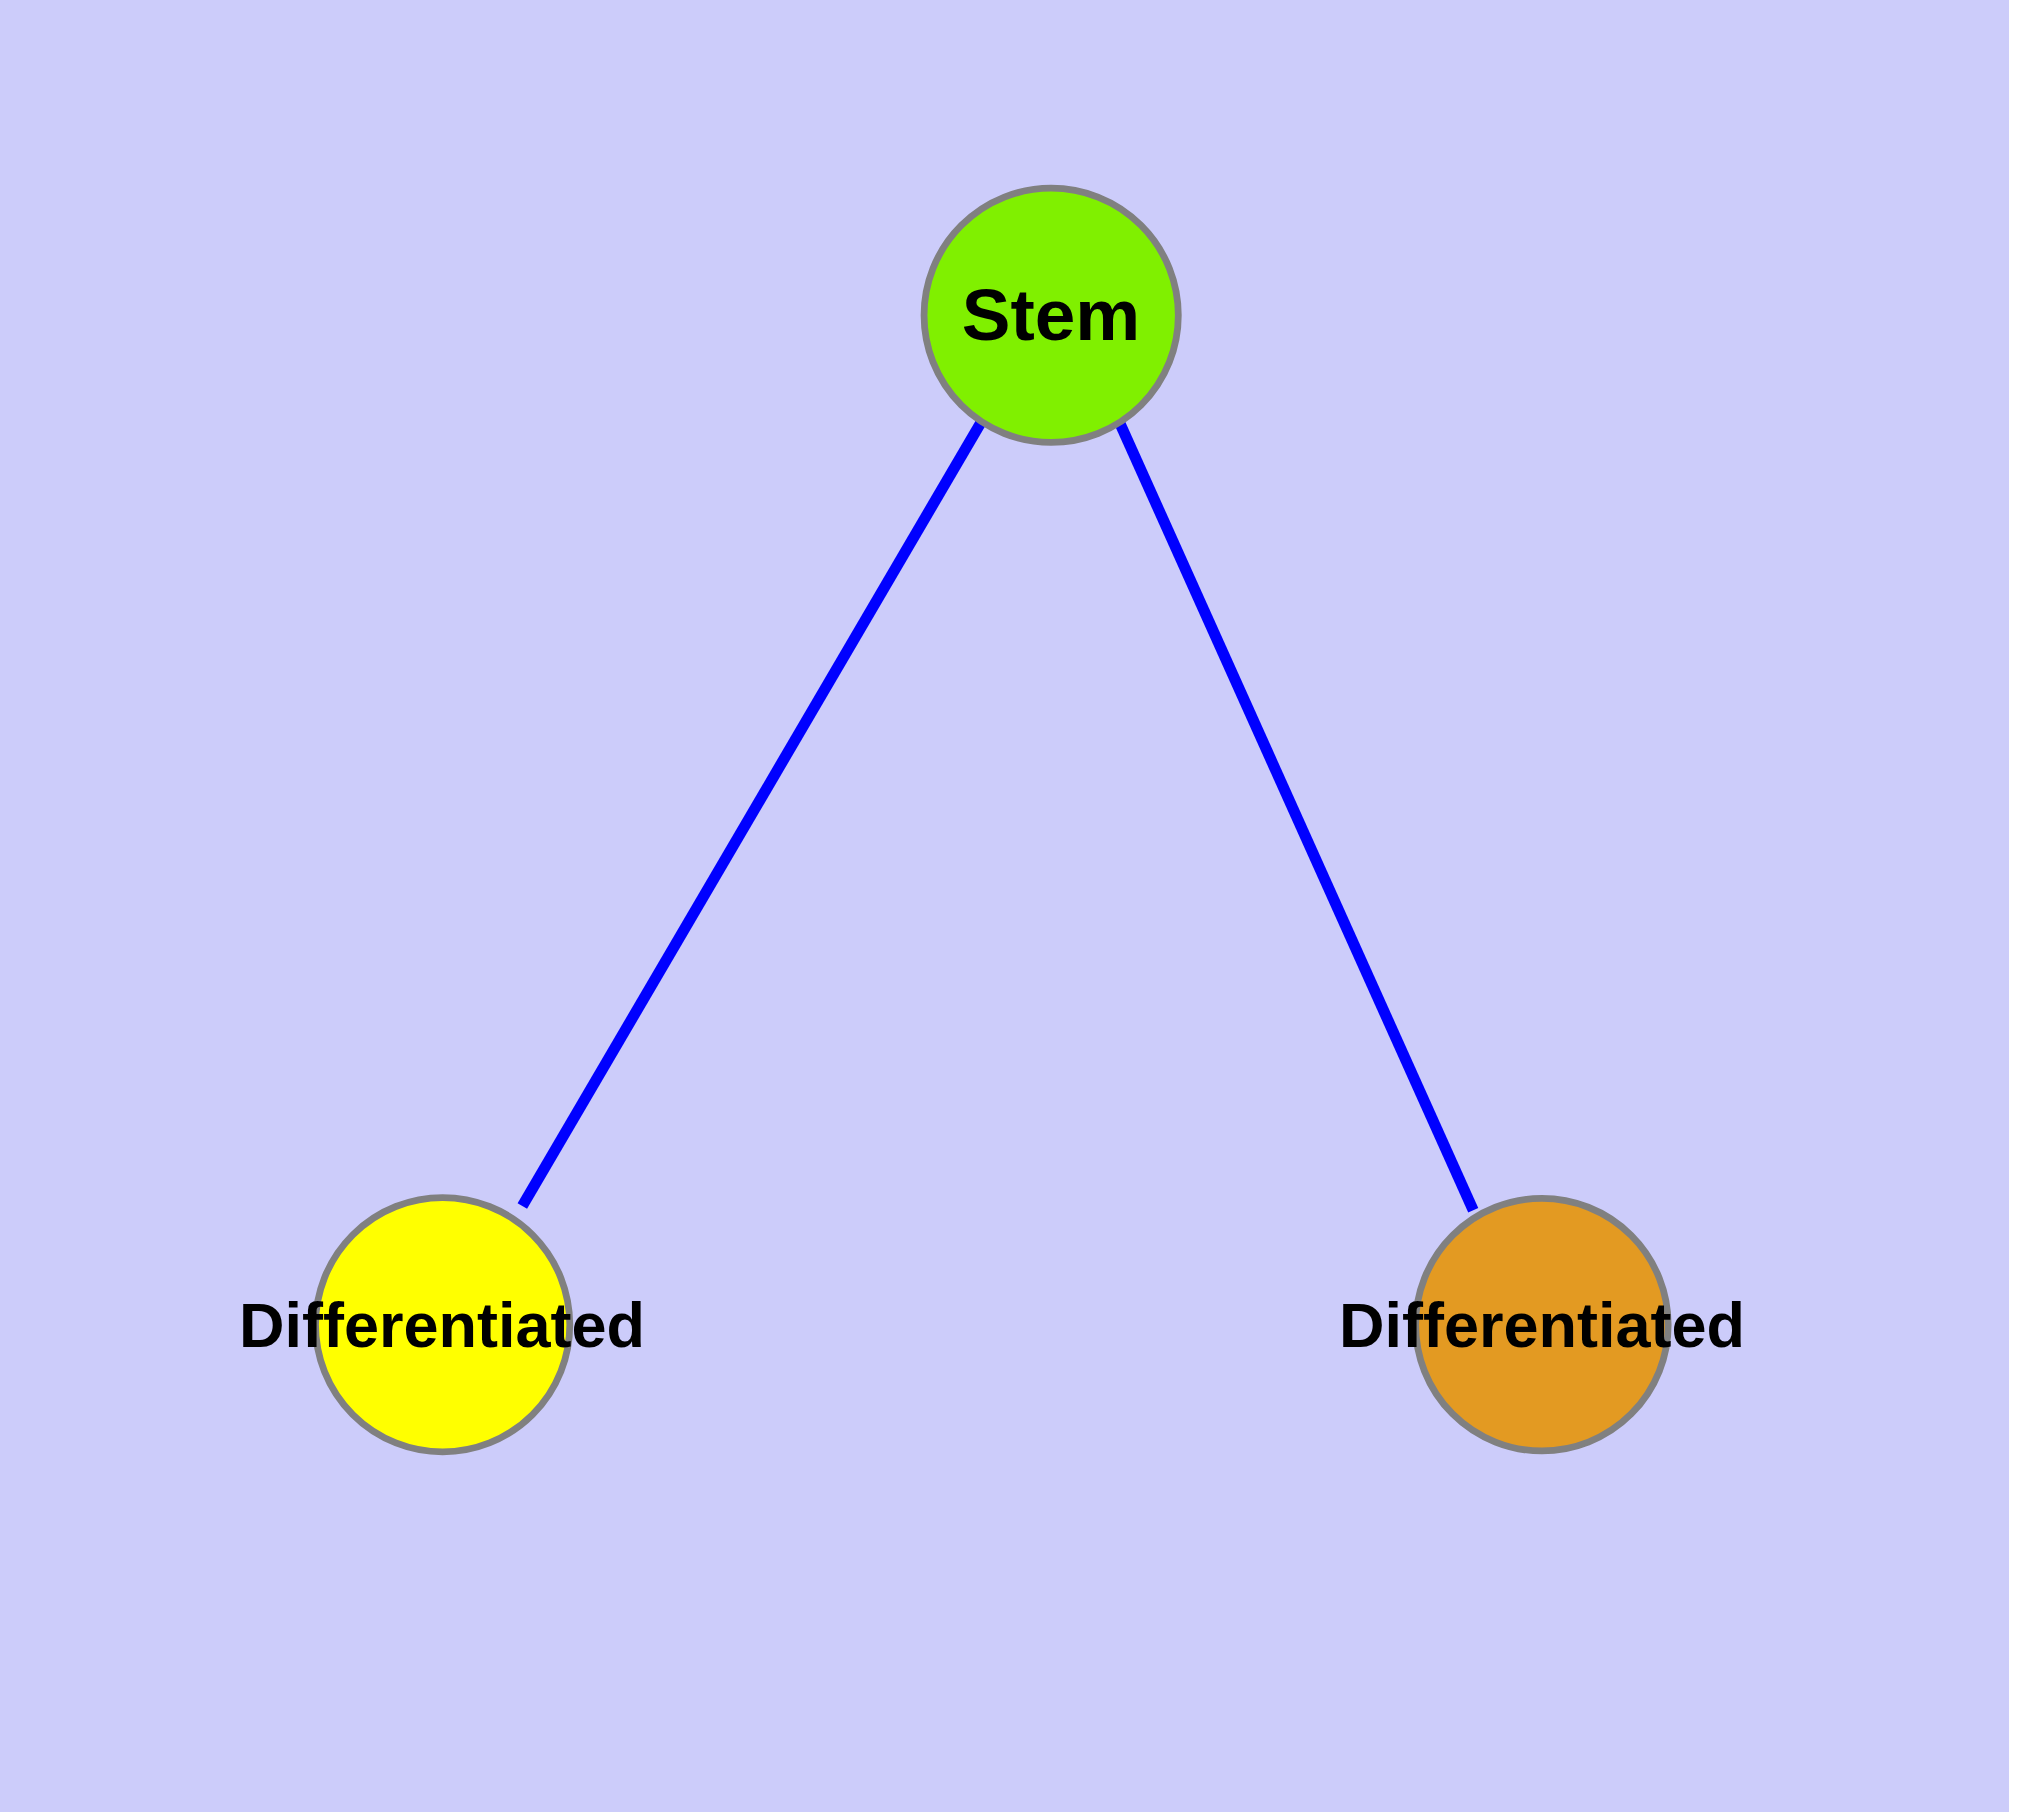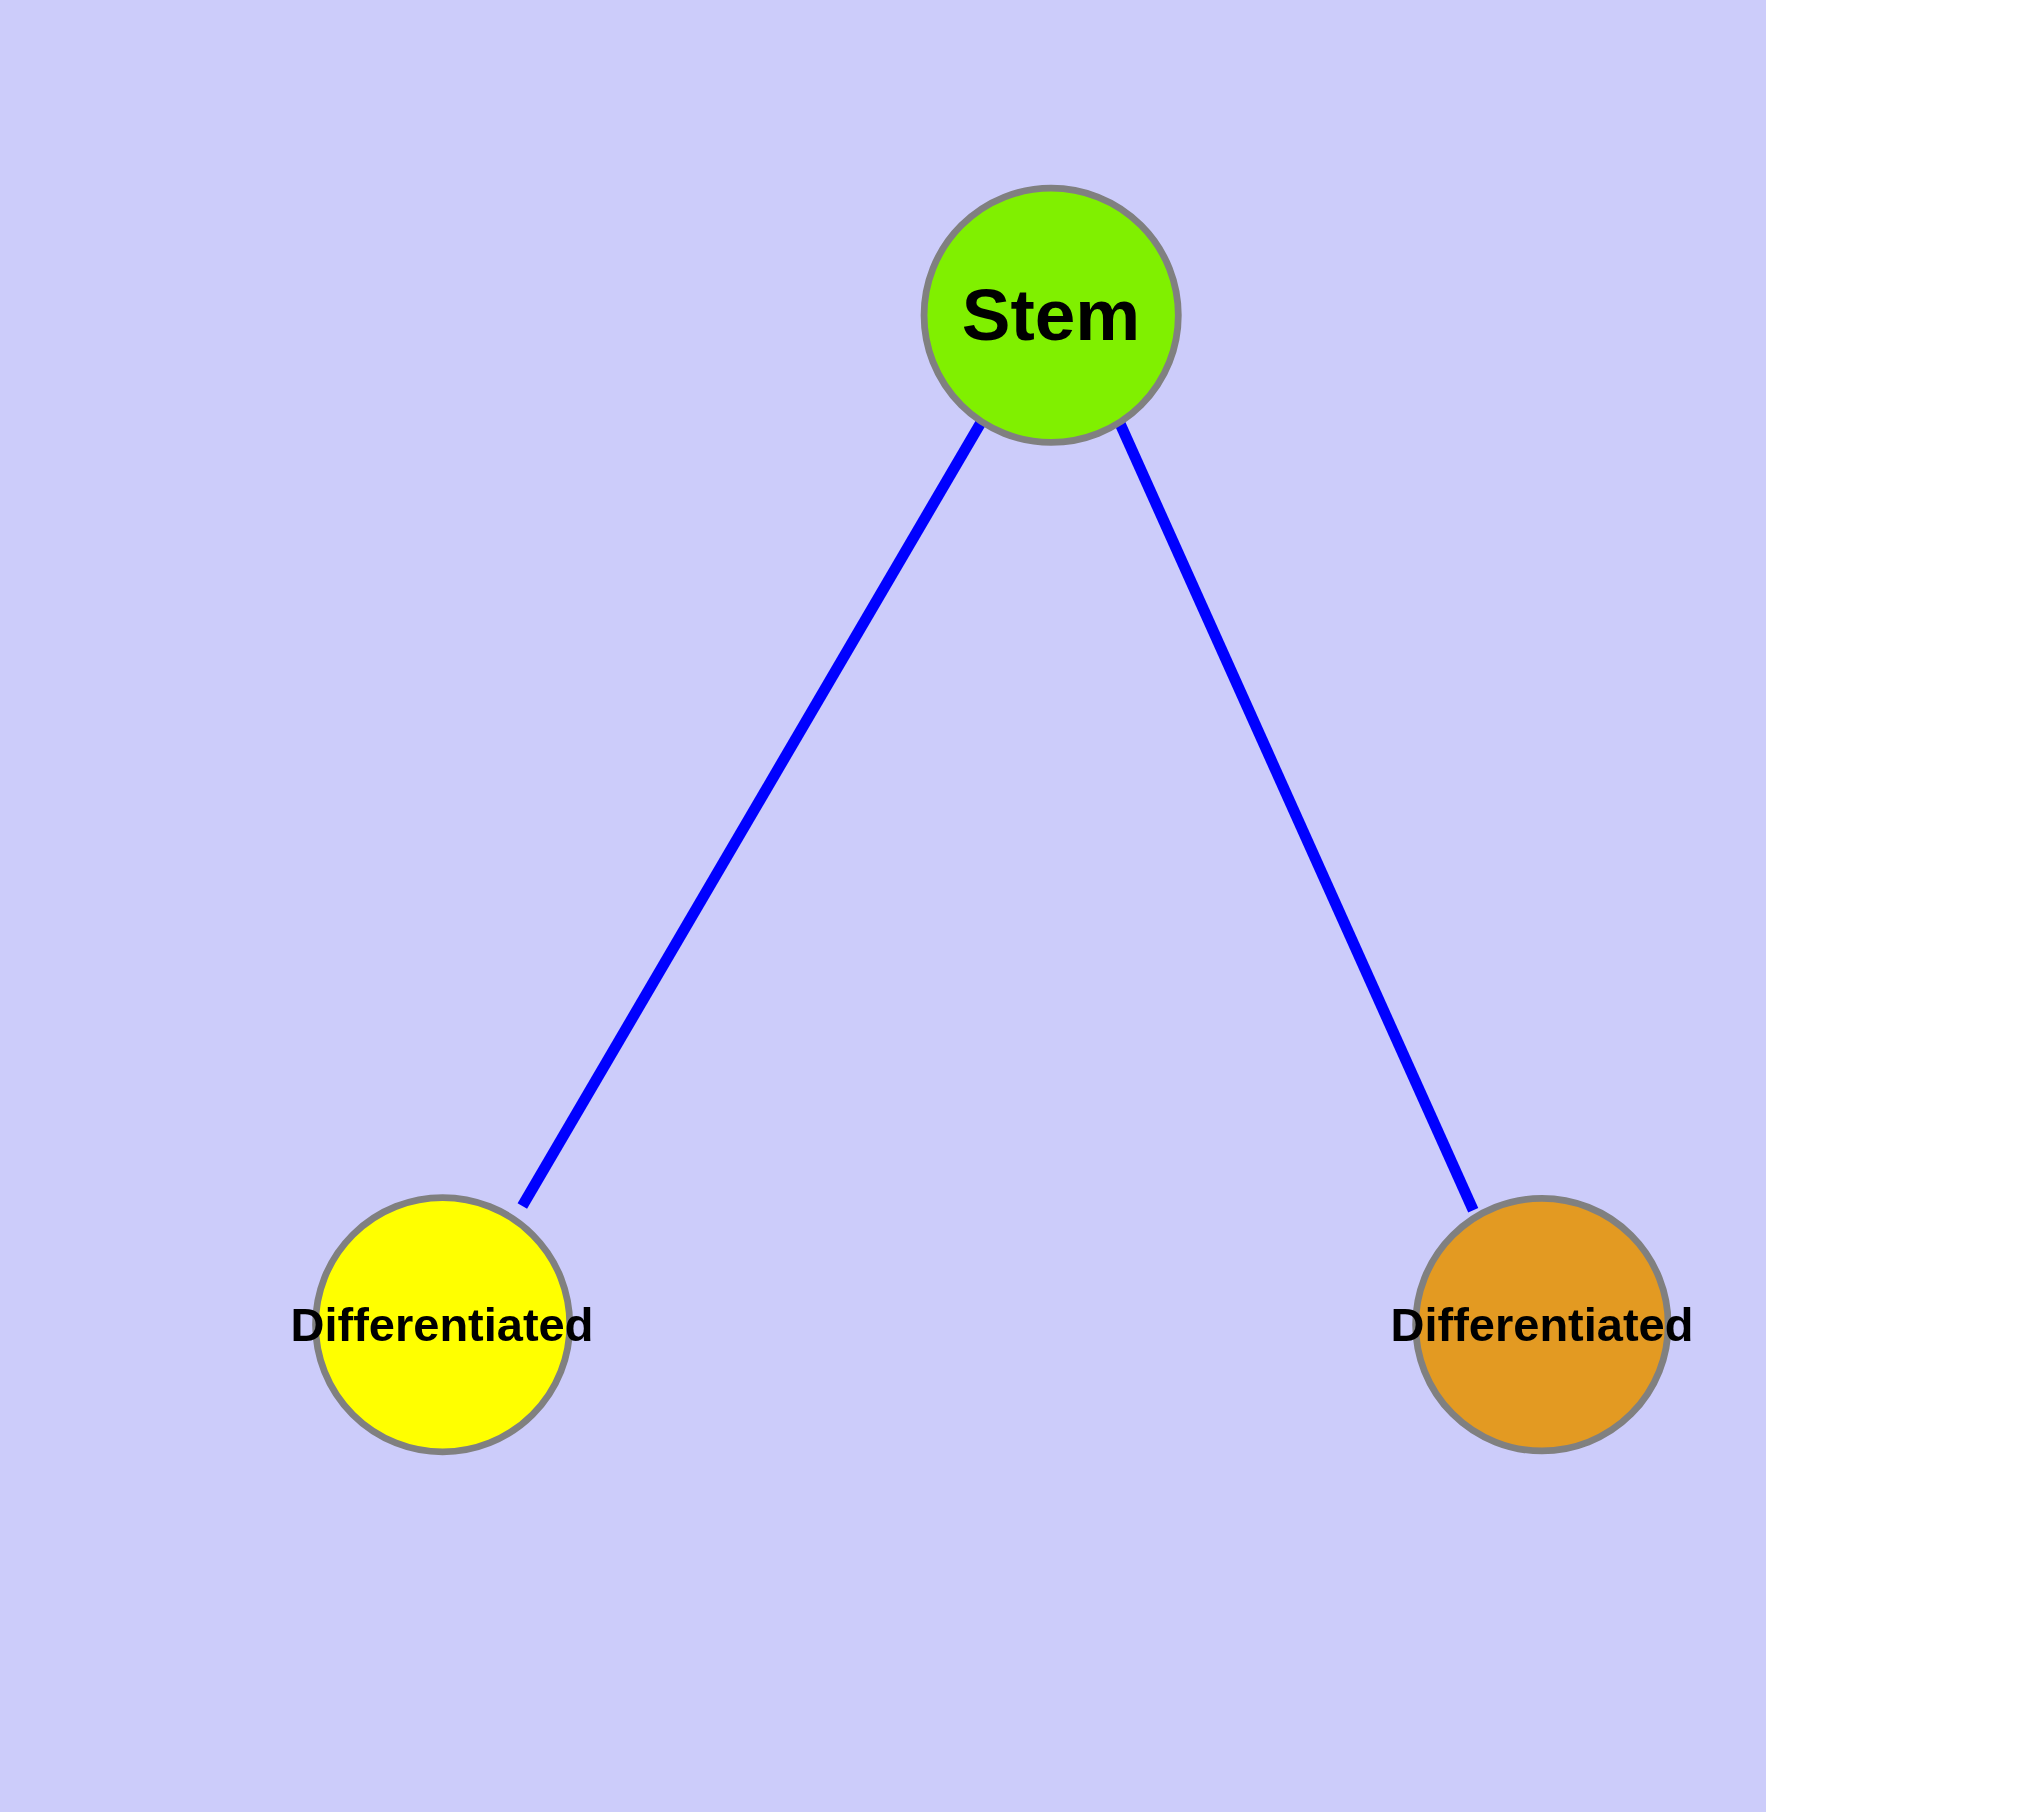--- a/index.html
+++ b/index.html
@@ -32,27 +32,27 @@
     font-family: "Liberation Sans", "DejaVu Sans", sans-serif;
     line-height: 1.12;
     white-space: nowrap;
     pointer-events: none;
     transform: translate(-50%, -50%);
   }
   .node-label.single {
     font-size: 73px;
   }
   .node-label.double {
-    font-size: 47px;
+    font-size: 63px;
   }
 </style>
 </head>
 <body>
 
-<div id="canvas" style="width: 1766px; height: 1812px; background: rgb(204, 204, 250);">
+<div id="canvas" style="width: 2009px; height: 1812px; background: rgb(204, 204, 250);">
 
   <svg id="graph-svg" viewBox="0 0 2384 2138" xmlns="http://www.w3.org/2000/svg" style="width: 2021px; height: 1812px;">
     <g id="edges-layer">
         <line x1="1158" y1="497" x2="616" y2="1423" stroke="#0000ff" stroke-width="13" stroke-linecap="butt"></line>
         <line x1="1320" y1="497" x2="1738" y2="1428" stroke="#0000ff" stroke-width="13" stroke-linecap="butt"></line>
       </g>
     <g id="nodes-layer">
         <circle cx="1240" cy="372" r="150" fill="#80f000" stroke="#808080" stroke-width="8"></circle>
         <circle cx="522" cy="1563" r="150" fill="#ffff00" stroke="#808080" stroke-width="8"></circle>
         <circle cx="1819" cy="1563" r="149" fill="#e39a22" stroke="#808080" stroke-width="8"></circle>

